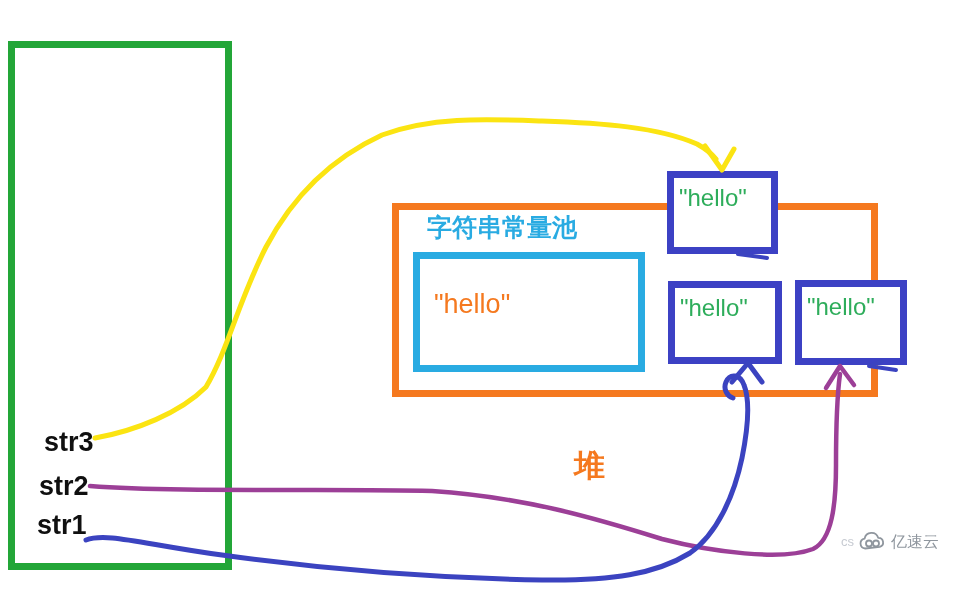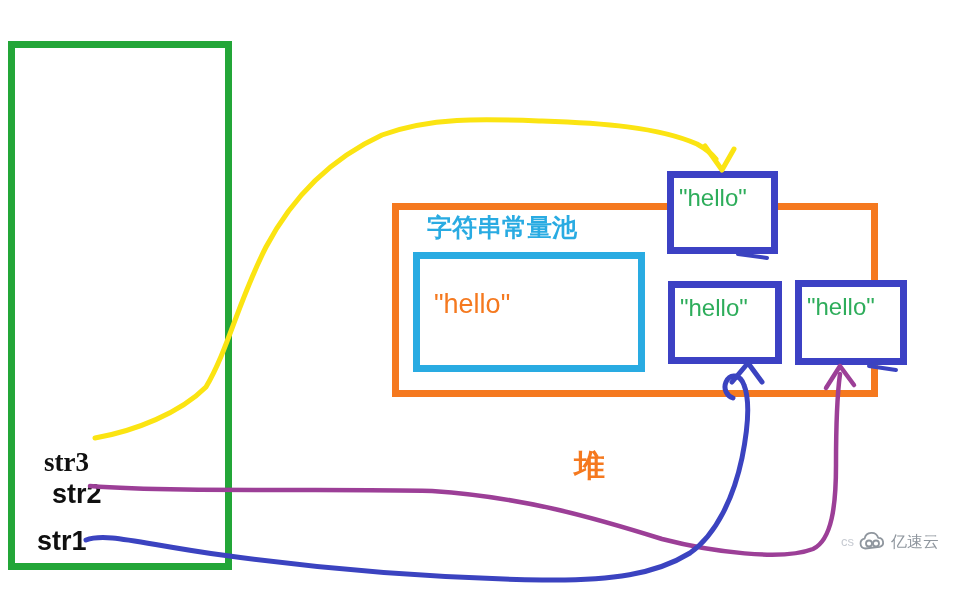--- a/index.html
+++ b/index.html
@@ -26,23 +26,23 @@
   
   .var-label {
     position: absolute;
     color: #101010;
     font-size: 27px;
     font-weight: 600;
     line-height: 1;
     z-index: 2;
     letter-spacing: 0px;
   }
-  .var-str3 { left: 44px; top: 449px; font-family: Liberation Serif, serif; }
-  .var-str2 { left: 52px; top: 473px; margin-top: 8px; }
-  .var-str1 { left: 37px; top: 528px; }
+  .var-str3 { left: 44px; top: 429px; }
+  .var-str2 { left: 39px; top: 473px; }
+  .var-str1 { left: 37px; top: 512px; }
 
   
   .heap-box {
     left: 392px; top: 203px;
     width: 486px; height: 194px;
     border: 7px solid #f5791f;
     box-sizing: border-box;
     z-index: 1;
   }
   .heap-label {

